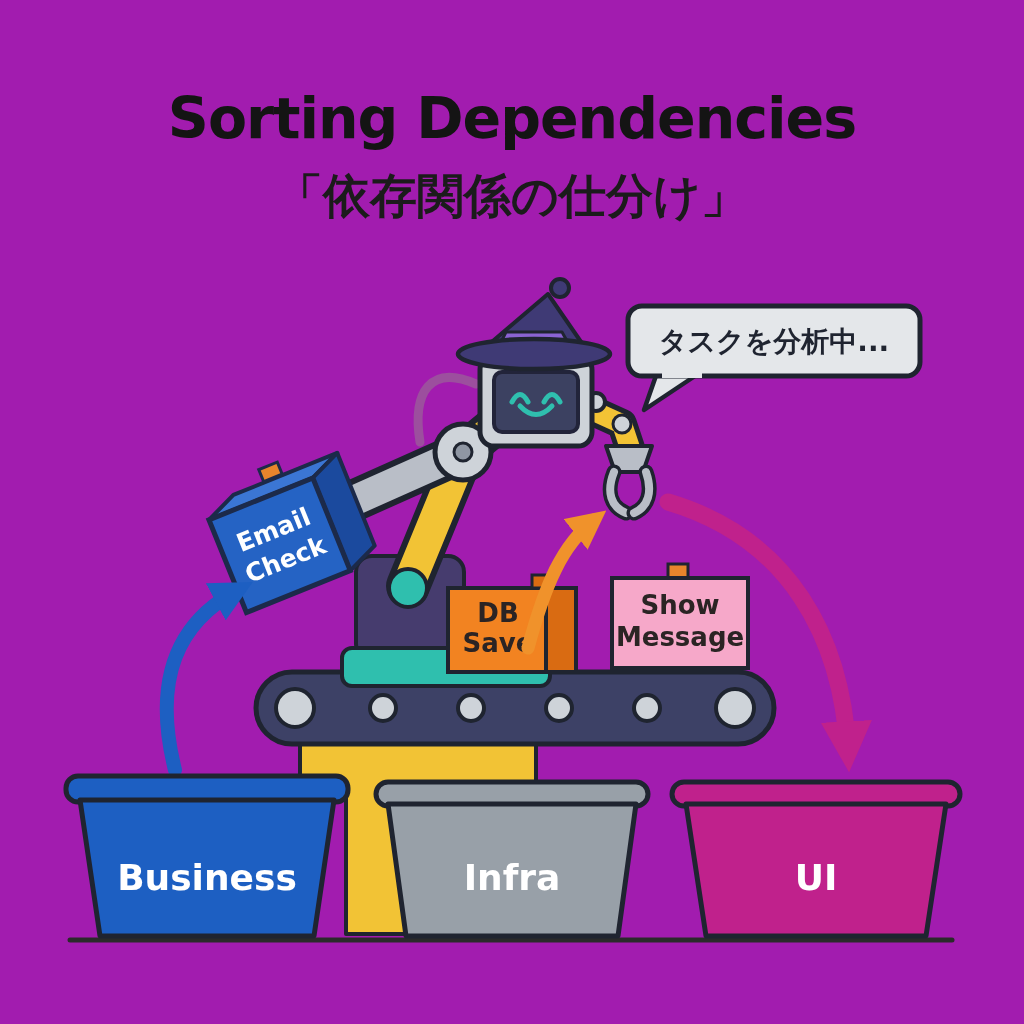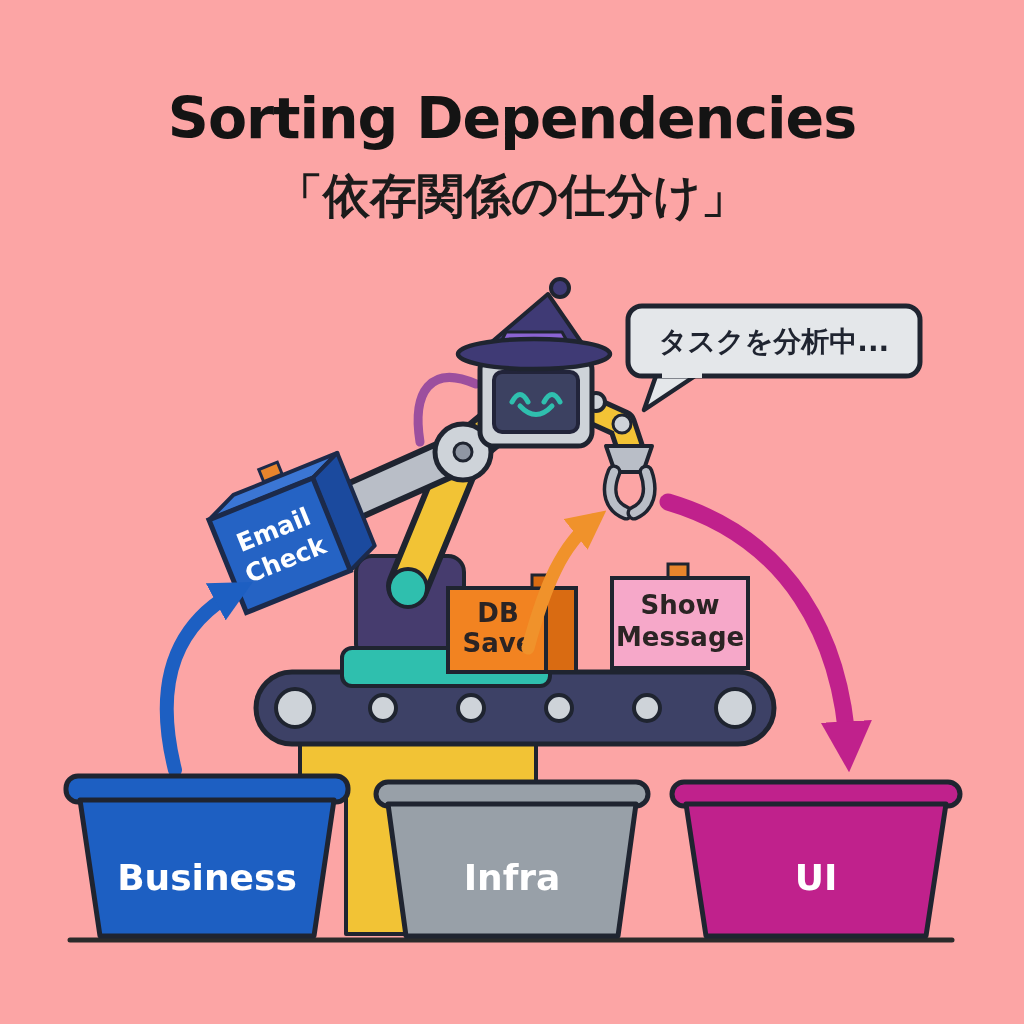--- a/index.html
+++ b/index.html
@@ -1,16 +1,16 @@
 <!DOCTYPE html>
 <html><head>
 <meta charset="utf-8">
 <style>
   html,body{margin:0;padding:0;background:#ffffff;}
-  .canvas{position:relative;width:1024px;height:1024px;background:#fca5a5;overflow:hidden;
+  .canvas{position:relative;width:1024px;height:1024px;background:#a21caf;overflow:hidden;
           font-family:"DejaVu Sans","Liberation Sans",sans-serif;}
   svg{position:absolute;left:0;top:0;}
   text{font-family:"DejaVu Sans","Liberation Sans",sans-serif;}
   .t-title{font-size:57px;font-weight:800;fill:#141414;letter-spacing:-1px;}
   .t-subtitle{font-size:47px;font-weight:800;fill:#1b1b1b;}
   .t-bubble{font-size:28px;font-weight:700;fill:#1f2430;}
   .t-box{font-size:26px;font-weight:800;fill:#2b2424;}
   .t-box-light{font-size:25px;font-weight:800;fill:#ffffff;}
   .t-bin{font-size:36px;font-weight:800;fill:#ffffff;}
 </style>

